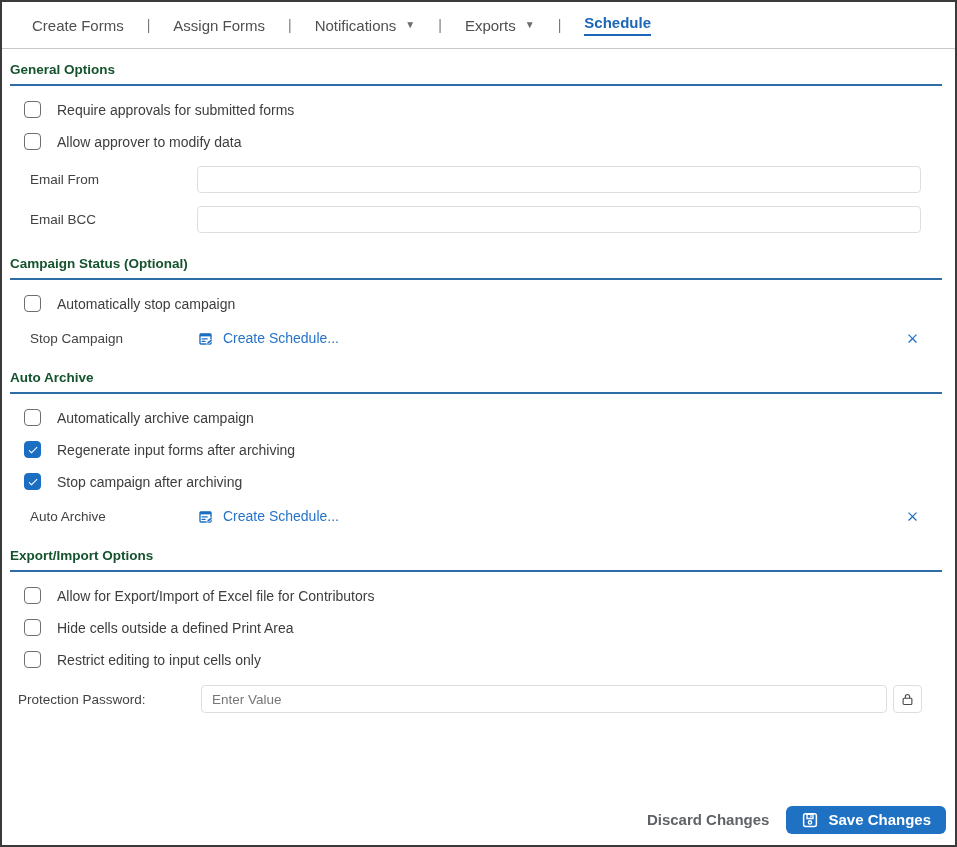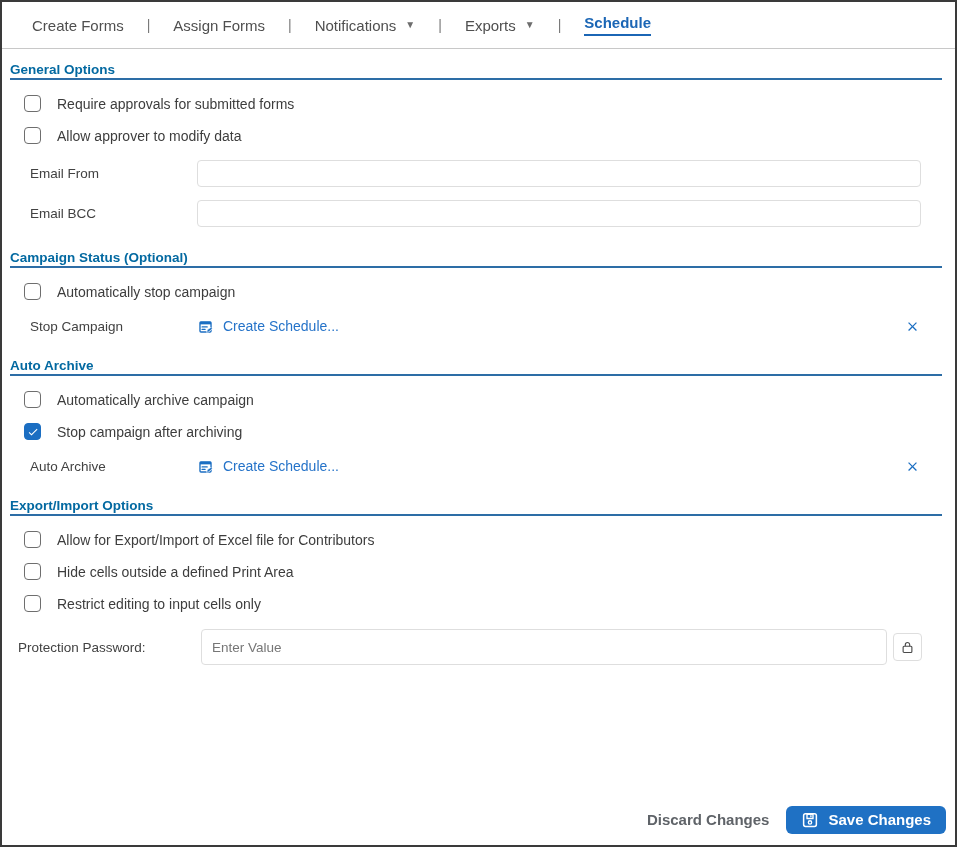--- a/index.html
+++ b/index.html
@@ -26,22 +26,22 @@
   .nav-item .caret { font-size:10px; color:#6d6d6d; line-height:1; }
   .nav-item.active { color:#1b66b5; font-weight:bold; }
   .nav-item.active .lbl {
     border-bottom:2px solid #1b66b5; padding-bottom:3px;
   }
   .nav-sep { color:#7a7a7a; font-size:14px; margin:0 23px; }
   
   .content { flex:1 1 auto; display:flex; flex-direction:column; padding-top:13px; }
   .section-title {
     margin:0 13px 0 8px;
-    font-size:13.5px; font-weight:bold; color:#0369a1;
-    padding-bottom:1px;
+    font-size:13.5px; font-weight:bold; color:#14532d;
+    padding-bottom:7px;
     border-bottom:2px solid #2d6da6;
   }
   .section-title.spaced { margin-top:23px; }
   .cb-row {
     display:flex; align-items:center;
     margin:15px 13px 0 22px;
   }
   .cb-box {
     width:17px; height:17px; flex:0 0 17px;
     border:1.6px solid #6e6e6e; border-radius:4px;
@@ -80,21 +80,21 @@
   .sched-link .link-text { color:#2573c9; font-size:14px; }
   .clear-btn {
     margin-left:auto; cursor:pointer;
     width:18px; height:18px; display:flex; align-items:center; justify-content:center;
   }
   .pw-row {
     display:flex; align-items:center;
     margin:17px 33px 0 16px;
   }
   .pw-label { width:183px; flex:0 0 183px; font-size:13.5px; color:#424242; }
-  .pw-input { height:36px; }
+  .pw-input { height:28px; }
   .lock-btn {
     margin-left:6px; flex:0 0 29px;
     width:29px; height:28px;
     border:1px solid #dedede; border-radius:4px;
     background:#fff; cursor:pointer;
     display:flex; align-items:center; justify-content:center;
   }
   
   .footer {
     margin-top:auto;
@@ -201,20 +201,28 @@
 
     <div class="section-title spaced">Auto Archive</div>
 
     <div class="cb-row">
       <div class="cb-box">
         
       </div>
       <span class="cb-label">Automatically archive campaign</span>
     </div>
 
+    <div class="cb-row">
+      <div class="cb-box checked">
+        <svg width="12" height="12" viewBox="0 0 24 24">
+            <path d="M9 16.2 4.8 12l-1.4 1.4L9 19 21 7l-1.4-1.4z" fill="#fff"></path>
+          </svg>
+      </div>
+      <span class="cb-label">Regenerate input forms after archiving</span>
+    </div>
 
     <div class="cb-row">
       <div class="cb-box checked">
         <svg width="12" height="12" viewBox="0 0 24 24">
             <path d="M9 16.2 4.8 12l-1.4 1.4L9 19 21 7l-1.4-1.4z" fill="#fff"></path>
           </svg>
       </div>
       <span class="cb-label">Stop campaign after archiving</span>
     </div>
 

